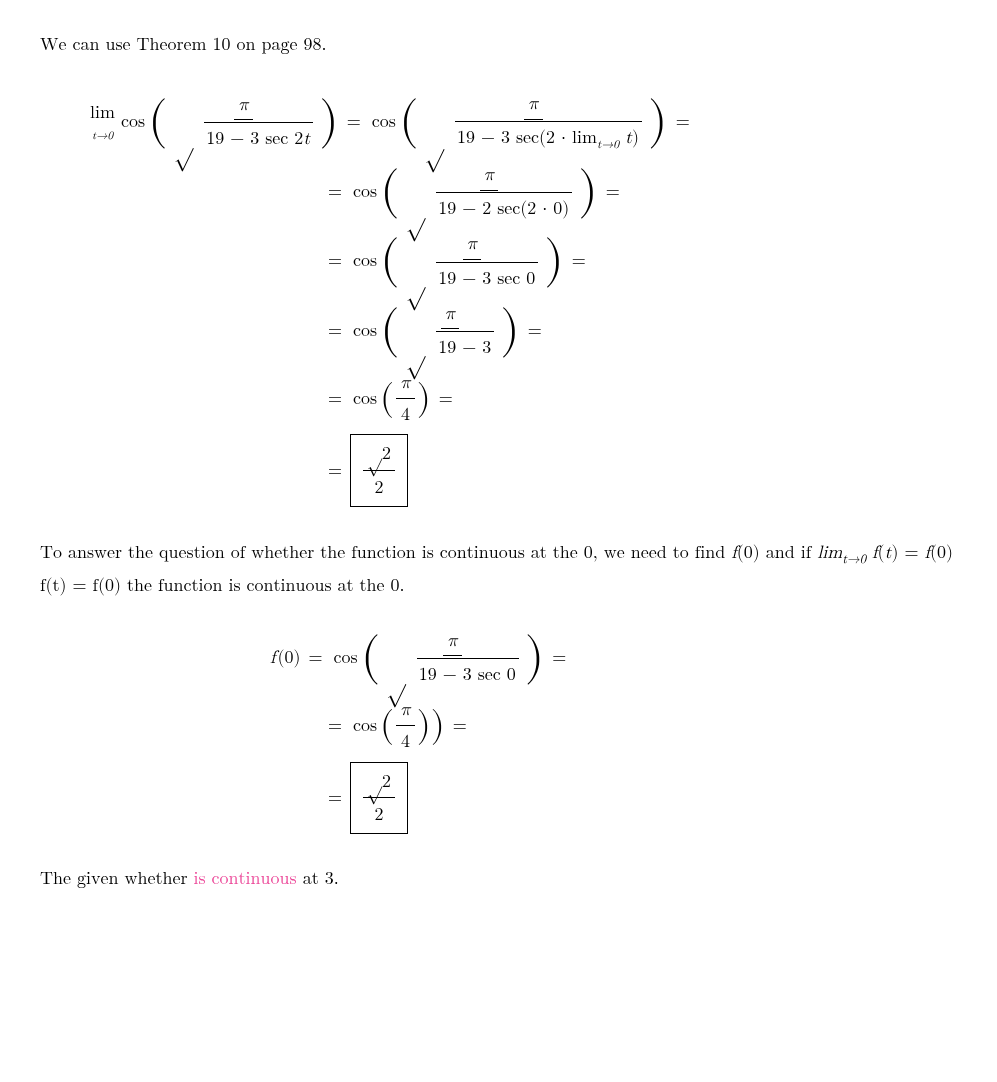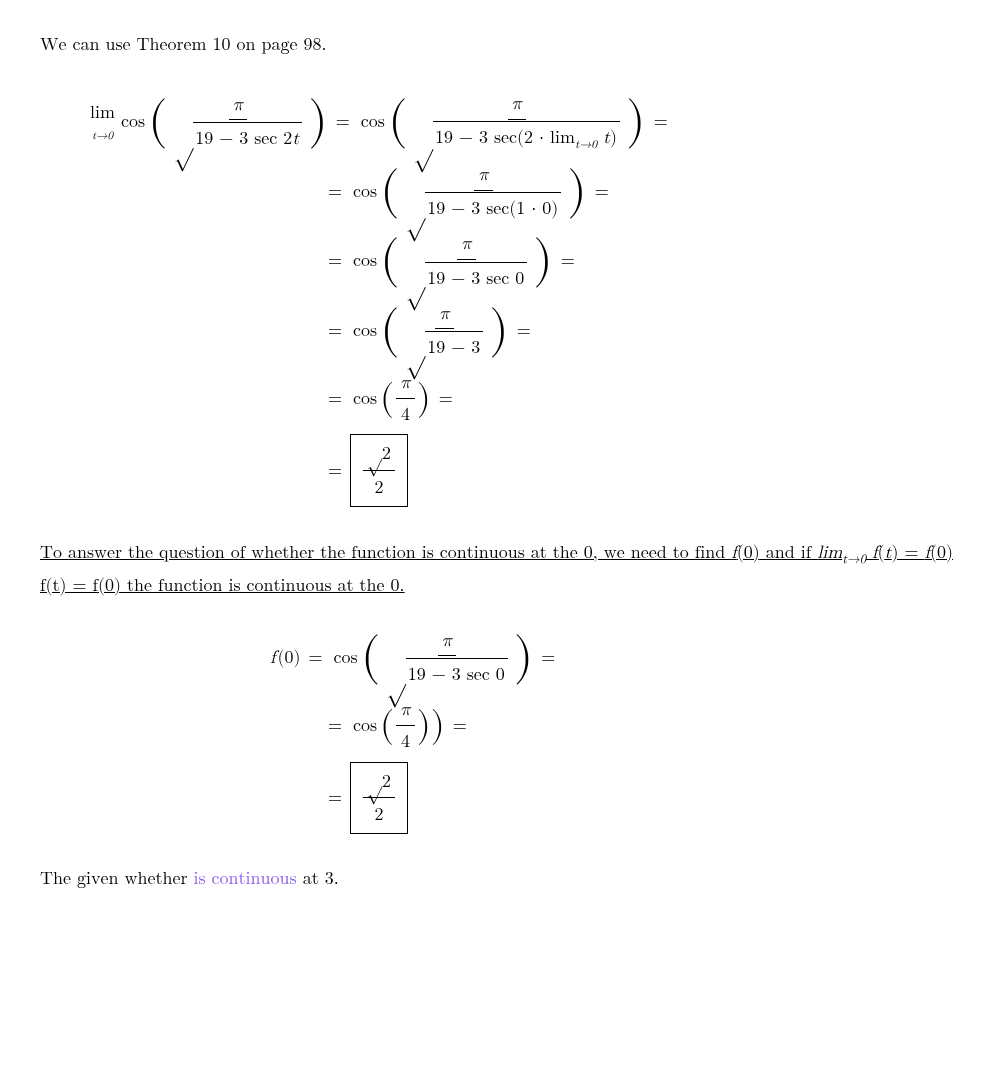--- a/index.html
+++ b/index.html
@@ -41,20 +41,21 @@
       font-size: 1.3em;
       line-height: 1;
       margin-right: 0px;
       position: relative;
       top: 1px;
     }
     .sqrt-inner {
       border-top: 1.5px solid #000;
       padding: 1px 3px 0 2px;
       display: inline-block;
+      margin-left: 11px;
     }
     .big-paren {
       font-size: 2.8em;
       line-height: 0.85;
       vertical-align: middle;
       font-weight: 200;
     }
     .med-paren {
       font-size: 2.0em;
       line-height: 0.85;
@@ -64,21 +65,21 @@
     .boxed {
       display: inline-flex;
       flex-direction: column;
       align-items: center;
       border: 1.5px solid #000;
       padding: 4px 12px;
     }
     .boxed .num { border-bottom: 1.5px solid #000; text-align:center; padding-bottom:2px; padding-left:4px; padding-right:4px;}
     .boxed .den { text-align:center; padding-top:2px; }
     sub { font-size: 0.7em; vertical-align: sub; }
-    .red { color: #8b5cf6; }
+    .red { color: #ec4899; }
     .eq { margin: 0 8px; }
   </style>
 </head>
 <body>
 
 <p style="margin-bottom:30px;">We can use Theorem 10 on page 98.</p>
 
 <div style="margin: 0 0 30px 0;">
 
   <div style="display:flex; align-items:center; margin: 6px 0 6px 50px;">
@@ -117,21 +118,21 @@
 
   <div style="display:flex; align-items:center; margin: 6px 0 6px 280px;">
     <span class="eq">=</span>
     <span style="margin:0 3px;">cos</span>
     <span class="big-paren">(</span>
     <span class="frac">
       <span class="num"><span style="font-style:italic;">π</span></span>
       <span class="den">
         <span class="sqrt-wrap">
           <span class="sqrt-symbol">√</span>
-          <span class="sqrt-inner">19 − 3 sec(1 · 0)</span>
+          <span class="sqrt-inner">19 − 2 sec(2 · 0)</span>
         </span>
       </span>
     </span>
     <span class="big-paren">)</span>
     <span class="eq">=</span>
   </div>
 
   <div style="display:flex; align-items:center; margin: 6px 0 6px 280px;">
     <span class="eq">=</span>
     <span style="margin:0 3px;">cos</span>
@@ -180,21 +181,21 @@
 
   <div style="display:flex; align-items:center; margin: 6px 0 6px 280px;">
     <span class="eq">=</span>
     <span class="boxed">
       <span class="num">√2</span>
       <span class="den">2</span>
     </span>
   </div>
 </div>
 
-<p style="margin-bottom:25px; line-height:1.7;text-decoration:underline;">
+<p style="margin-bottom:25px; line-height:1.7;">
   <span>To answer the question of whether the function is continuous at the 0, we need to find </span><span style="font-style:italic;">f</span>(0)<span> and if </span><span style="font-style:italic;">lim</span><sub style="font-style:italic;">t→0</sub> <span style="font-style:italic;">f</span>(<span style="font-style:italic;">t</span>) = <span style="font-style:italic;">f</span>(0)<span> f(t) = f(0) the function is continuous at the 0.</span>
 </p>
 
 <div style="margin: 0 0 30px 0;">
 
   <div style="display:flex; align-items:center; margin: 6px 0 6px 230px;">
     <span style="font-style:italic; margin-right:2px;">f</span>(0)
     <span class="eq">=</span>
     <span style="margin:0 3px;">cos</span>
     <span class="big-paren">(</span>

